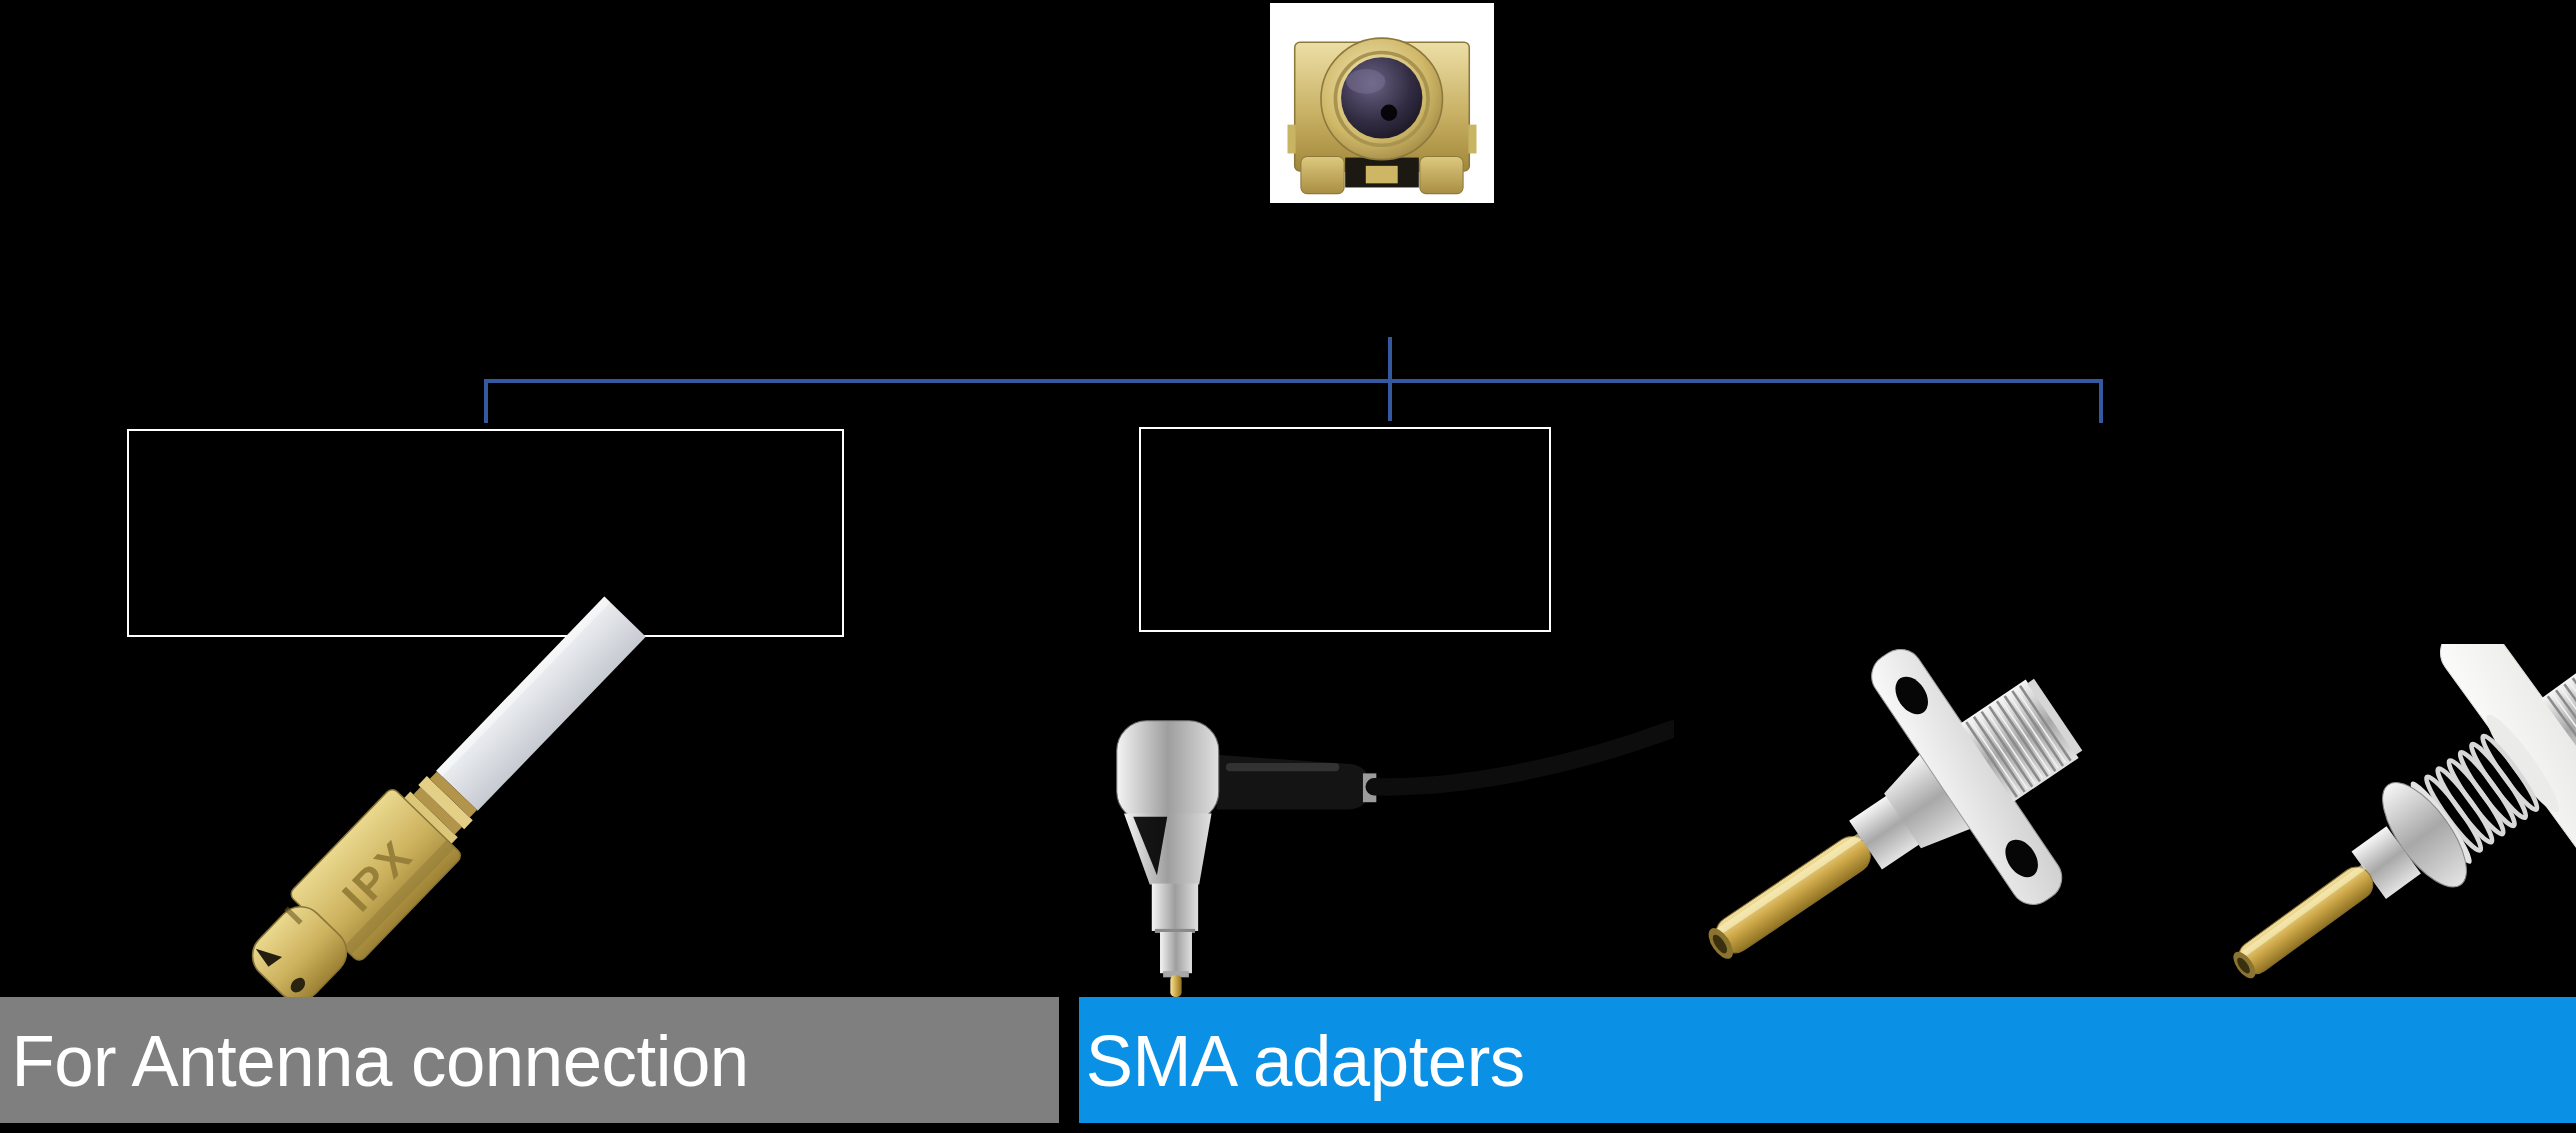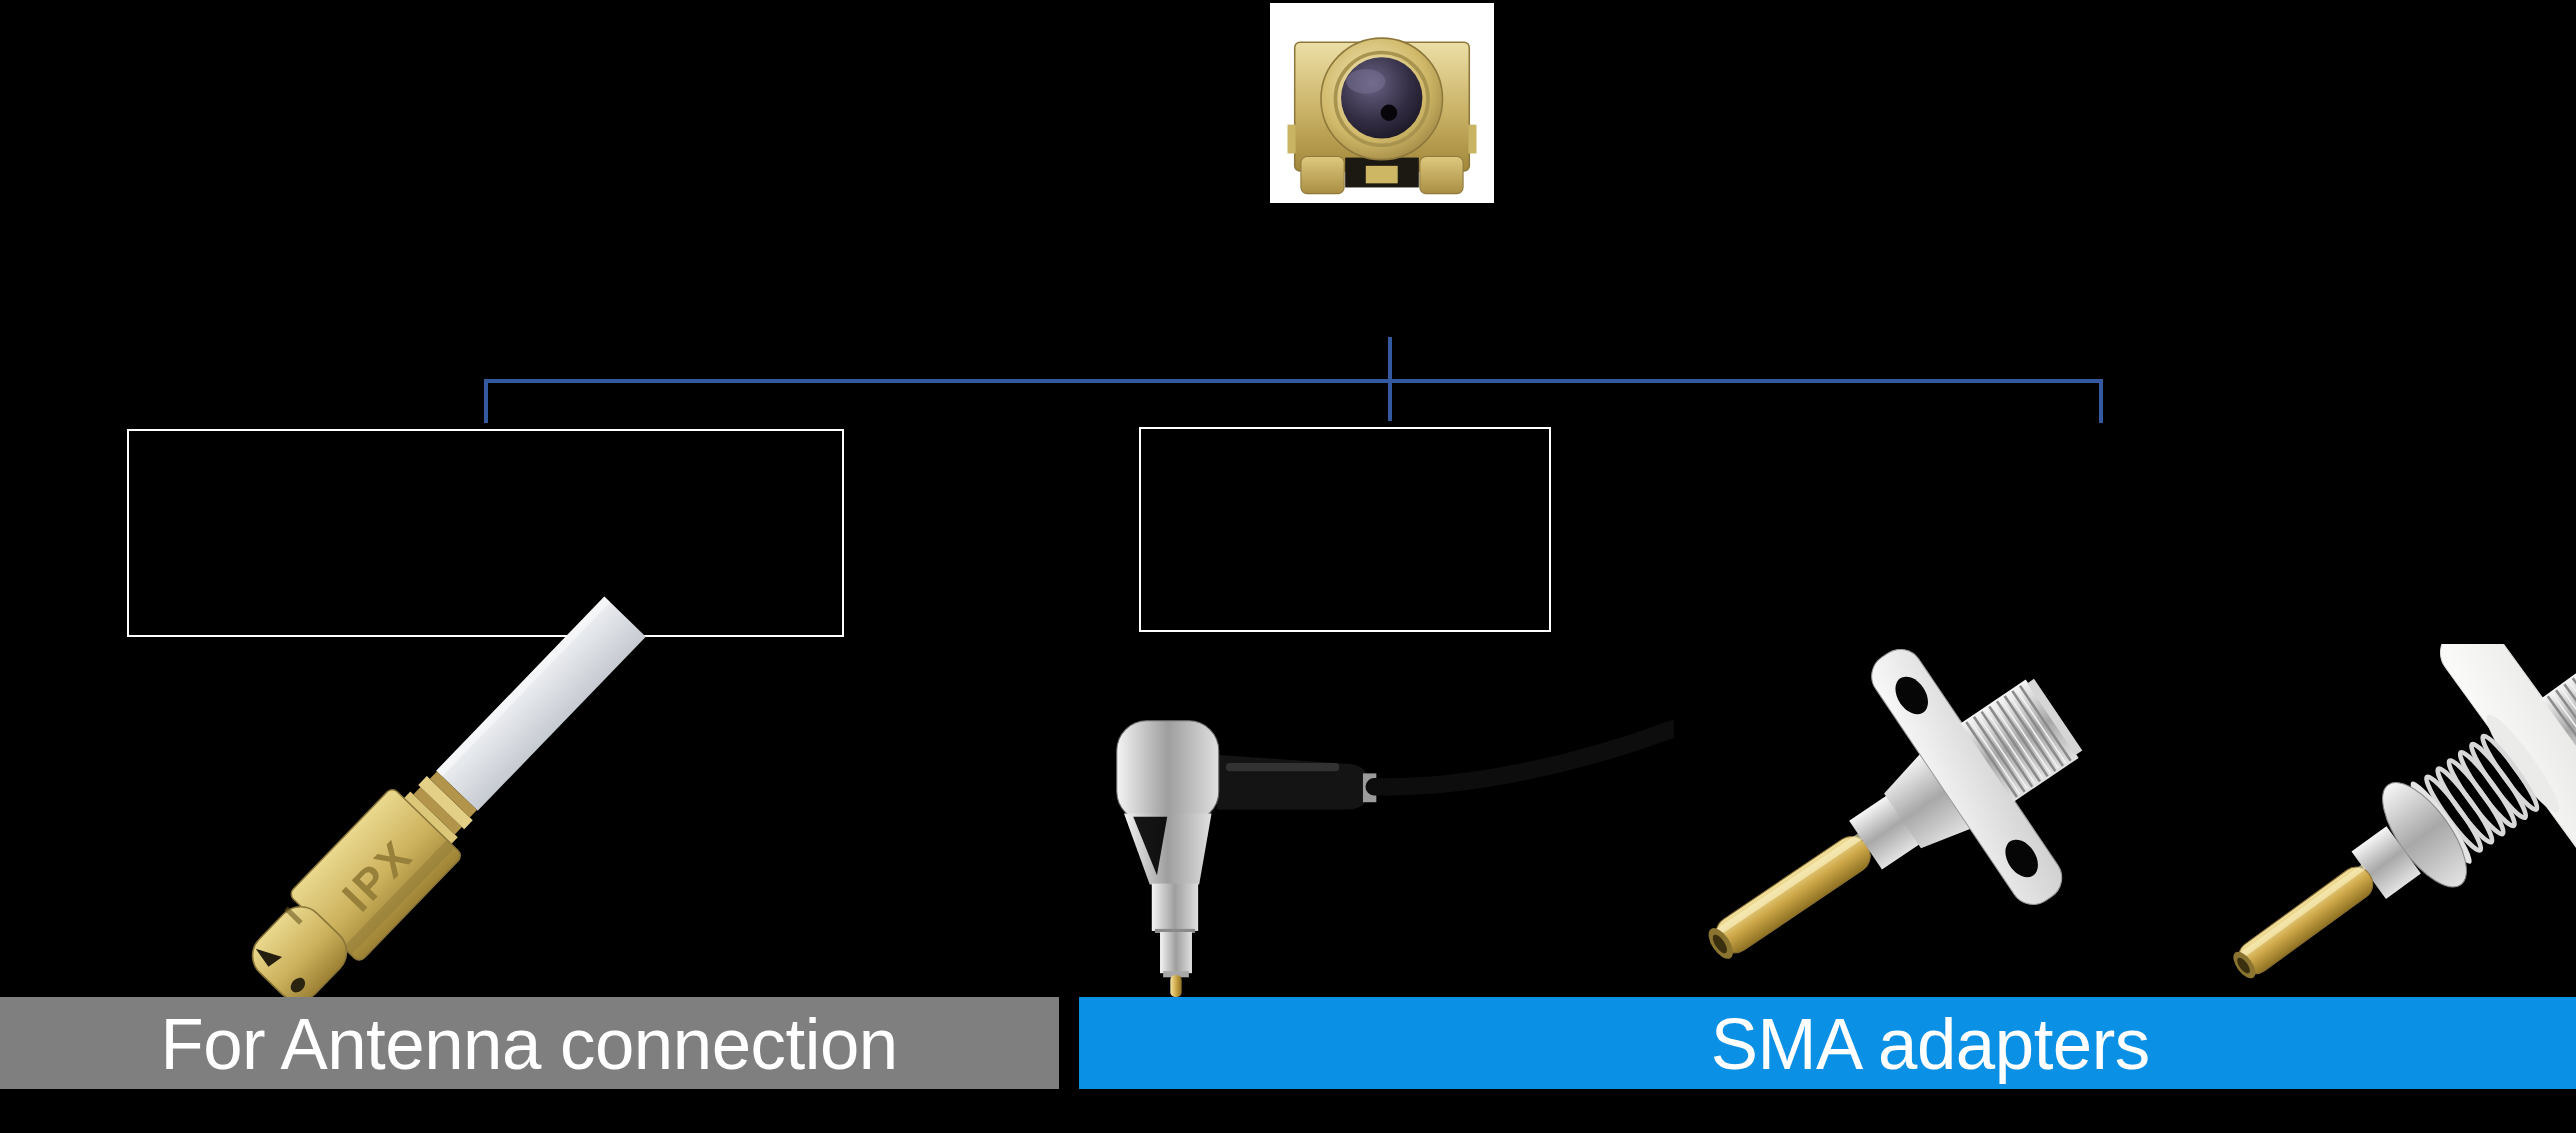--- a/index.html
+++ b/index.html
@@ -22,22 +22,22 @@
   
   .photo-plate{
     position:absolute;
     background:#FFFFFF;
   }
   .photo-plate svg,.product svg{display:block;width:100%;height:100%;}
   .product{position:absolute;}
   
   .banner{
     position:absolute;
-    display:flex;align-items:center;justify-content:center;
-    height:92px;top:997px;
+    display:flex;align-items:center;justify-content:flex-start;
+    height:126px;top:997px;
     color:#FFFFFF;
   }
   .banner .banner-label{
     font-size:73px;
     font-weight:300;
     letter-spacing:-0.5px;
     transform:scaleX(0.97);
     white-space:nowrap;
   }
   .engrave{

